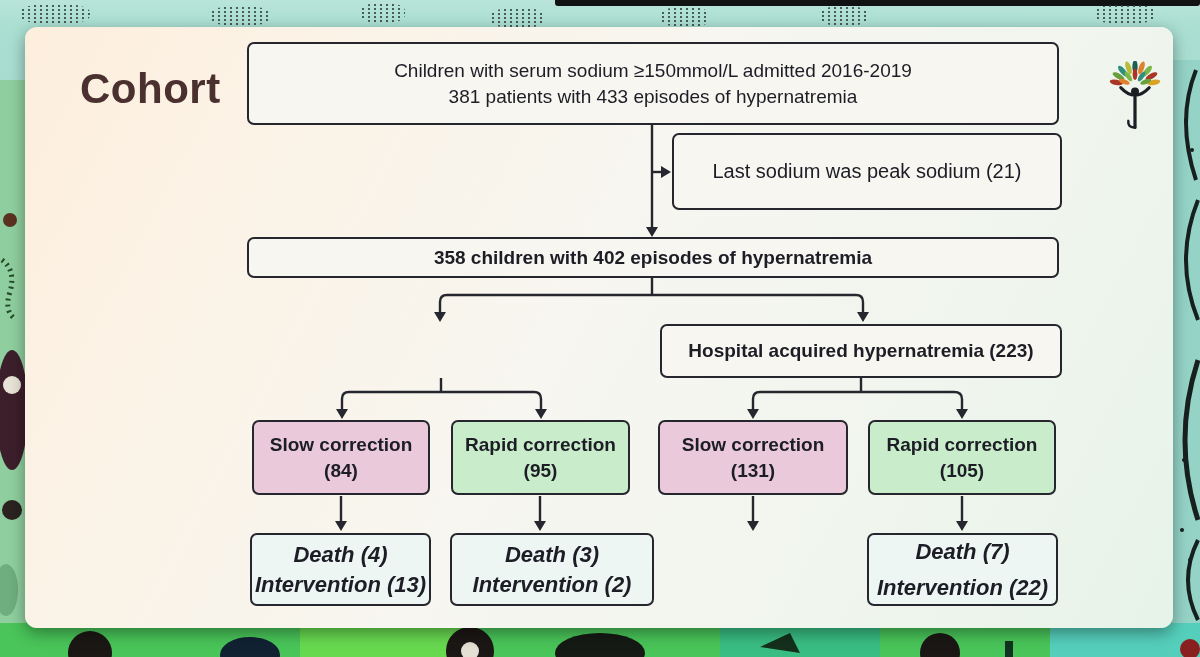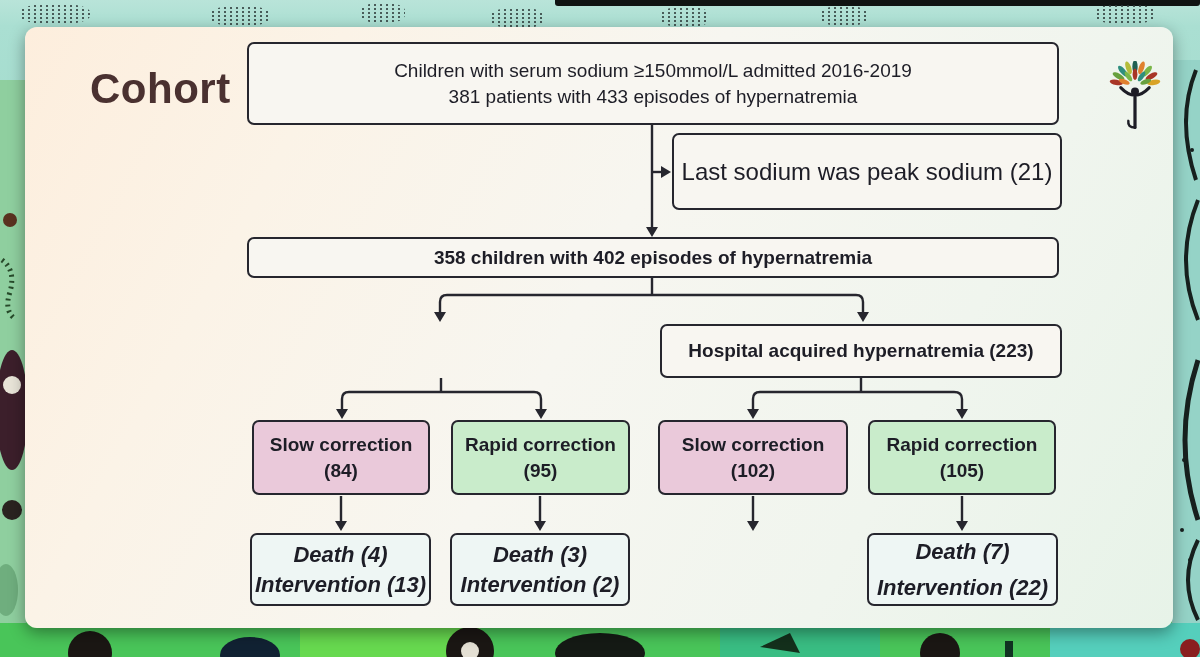--- a/index.html
+++ b/index.html
@@ -14,30 +14,30 @@
              background-size:6px 4px; border-radius:40%; }
   .bottom-mural, .left-mural, .right-mural { position:absolute; }
 
   
   .slide { position:absolute; left:25px; top:27px; width:1148px; height:601px;
            border-radius:12px;
            background:linear-gradient(118deg, var(--slide_warm) 0%, #fbf3e7 22%, var(--slide_base) 48%, #f0f5ee 75%, #e7f3e8 100%);
            box-shadow:0 5px 16px rgba(0,0,0,.38); }
 
   .page-title { position:absolute; left:55px; top:38px; font-size:42px; font-weight:bold;
-                letter-spacing:.5px; color:var(--title_color);margin-left:10px; }
+                letter-spacing:.5px; color:var(--title_color); }
 
   
   .box { position:absolute; border:2.5px solid var(--border_color); border-radius:7px;
          display:flex; flex-direction:column; align-items:center; justify-content:center;
          text-align:center; color:var(--text_color); line-height:1.32;
          background:var(--plain_fill); padding:2px 0; }
   .box span { display:block; }
   .fs-reg  { font-size:19px; font-weight:400; }
-  .fs-reg2 { font-size:24px; font-weight:400; }
+  .fs-reg2 { font-size:20px; font-weight:400; }
   .fs-bold { font-size:19px; font-weight:700; }
   .slow    { background:var(--slow_fill);    font-weight:700; font-size:19px; }
   .rapid   { background:var(--rapid_fill);   font-weight:700; font-size:19px; }
   .outcome { background:var(--outcome_fill); font-weight:700; font-size:22px; font-style:italic; }
 
   .connectors { position:absolute; left:0; top:0; width:1200px; height:657px; pointer-events:none; }
 
   .logo { position:absolute; left:1080px; top:34px; width:60px; height:76px; }
 </style>
 </head>
@@ -143,32 +143,32 @@
   <div class="box slow" style="left:252px; top:420px; width:178px; height:75px;">
     <span>Slow correction</span>
     <span>(84)</span>
   </div>
   <div class="box rapid" style="left:451px; top:420px; width:179px; height:75px;">
     <span>Rapid correction</span>
     <span>(95)</span>
   </div>
   <div class="box slow" style="left:658px; top:420px; width:190px; height:75px;">
     <span>Slow correction</span>
-    <span>(102)</span>
+    <span>(131)</span>
   </div>
   <div class="box rapid" style="left:868px; top:420px; width:188px; height:75px;">
     <span>Rapid correction</span>
     <span>(105)</span>
   </div>
 
   <div class="box outcome" style="left:250px; top:533px; width:181px; height:73px;">
     <span>Death (4)</span>
     <span>Intervention (13)</span>
   </div>
-  <div class="box outcome" style="left:450px; top:533px; width:180px; height:73px;text-align:right;">
+  <div class="box outcome" style="left:450px; top:533px; width:204px; height:73px;text-align:right;">
     <span>Death (3)</span>
     <span>Intervention (2)</span>
   </div>
   <div class="box outcome" style="left:867px; top:533px; width:191px; height:73px;justify-content:space-between;">
     <span>Death (7)</span>
     <span>Intervention (22)</span>
   </div>
 
   <svg class="connectors" viewBox="0 0 1200 657">
     <g stroke="#26262e" stroke-width="2.4" fill="none">

